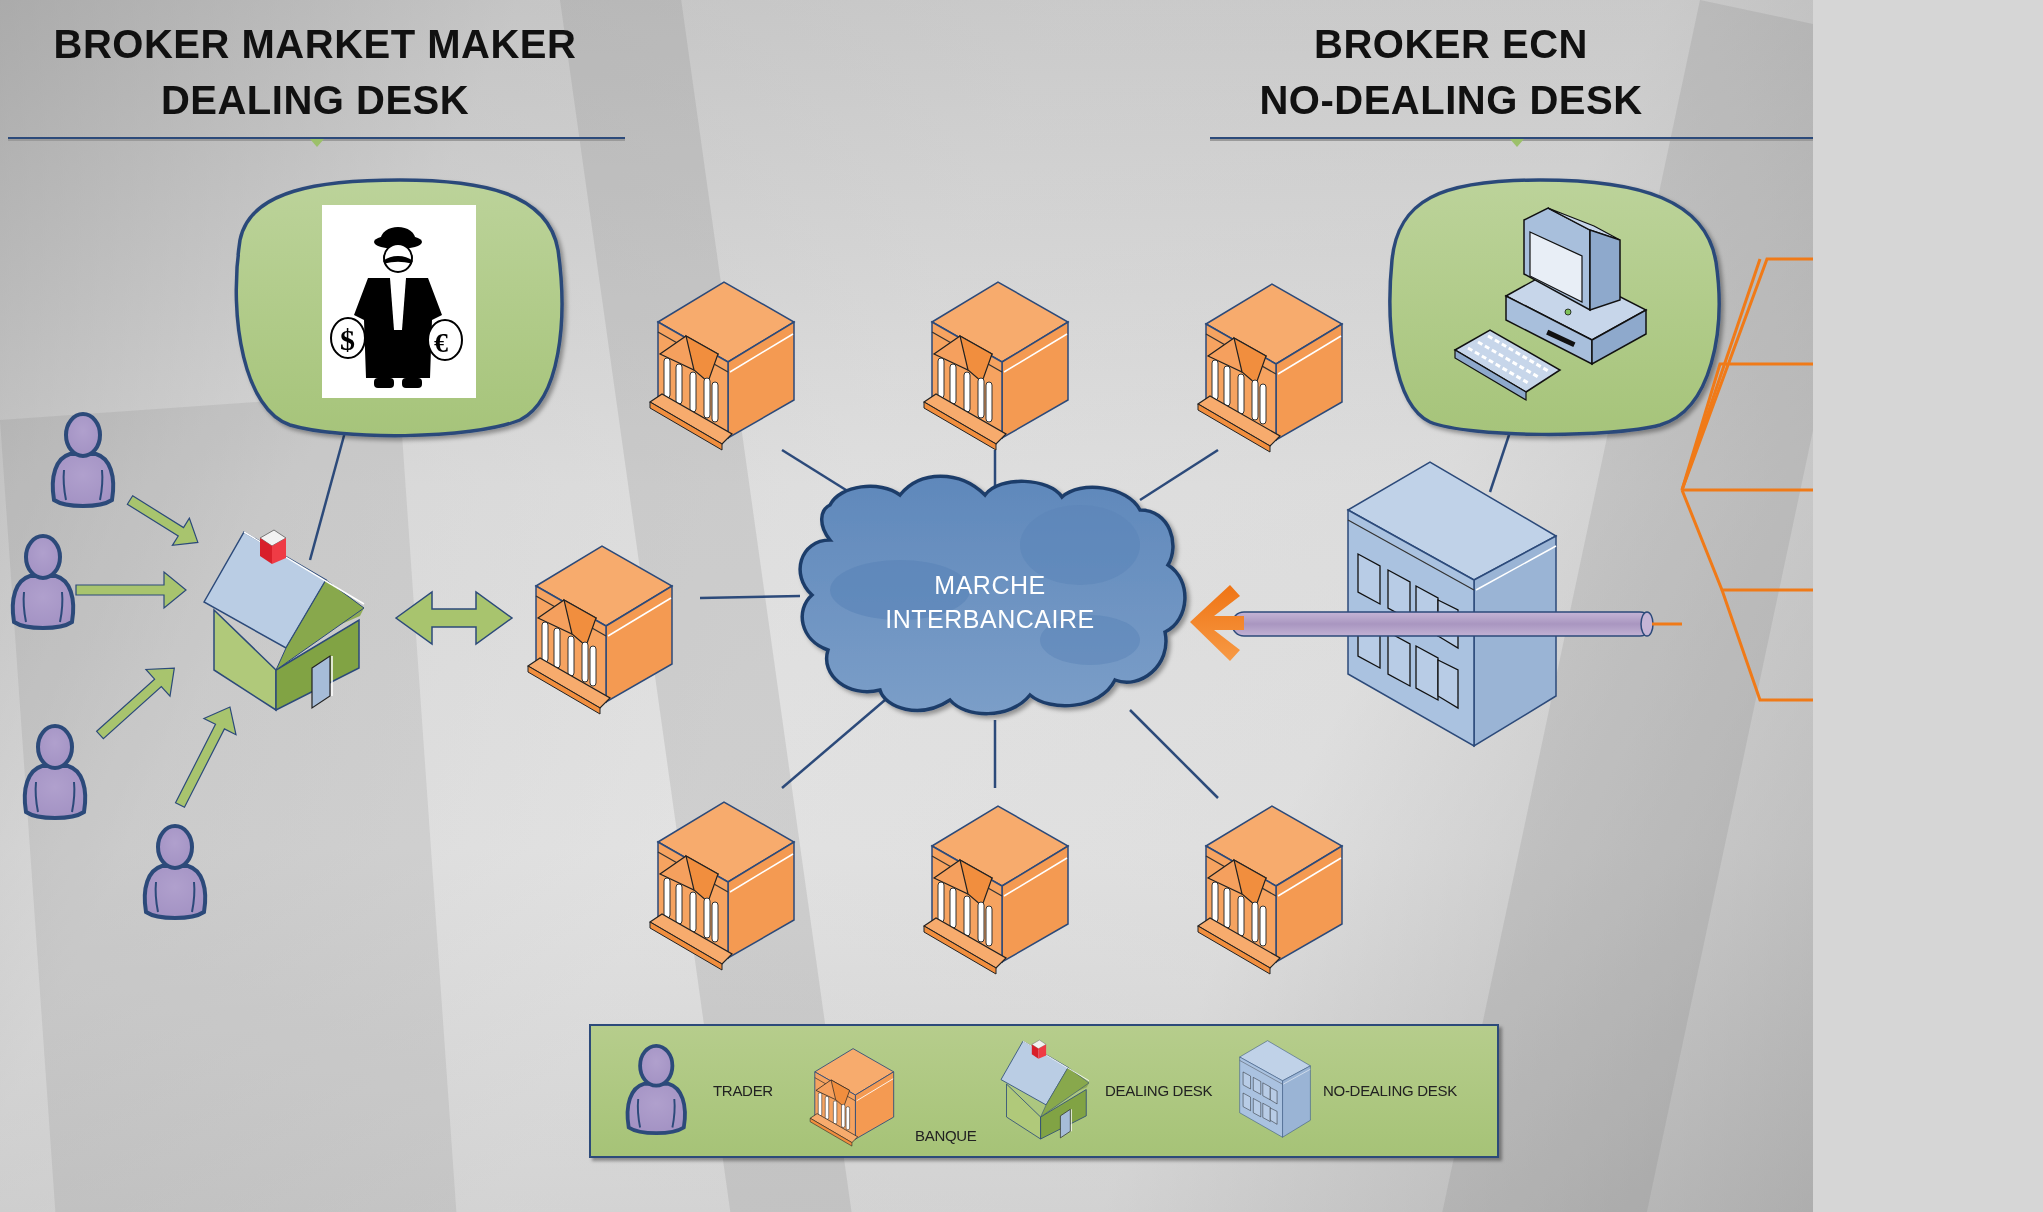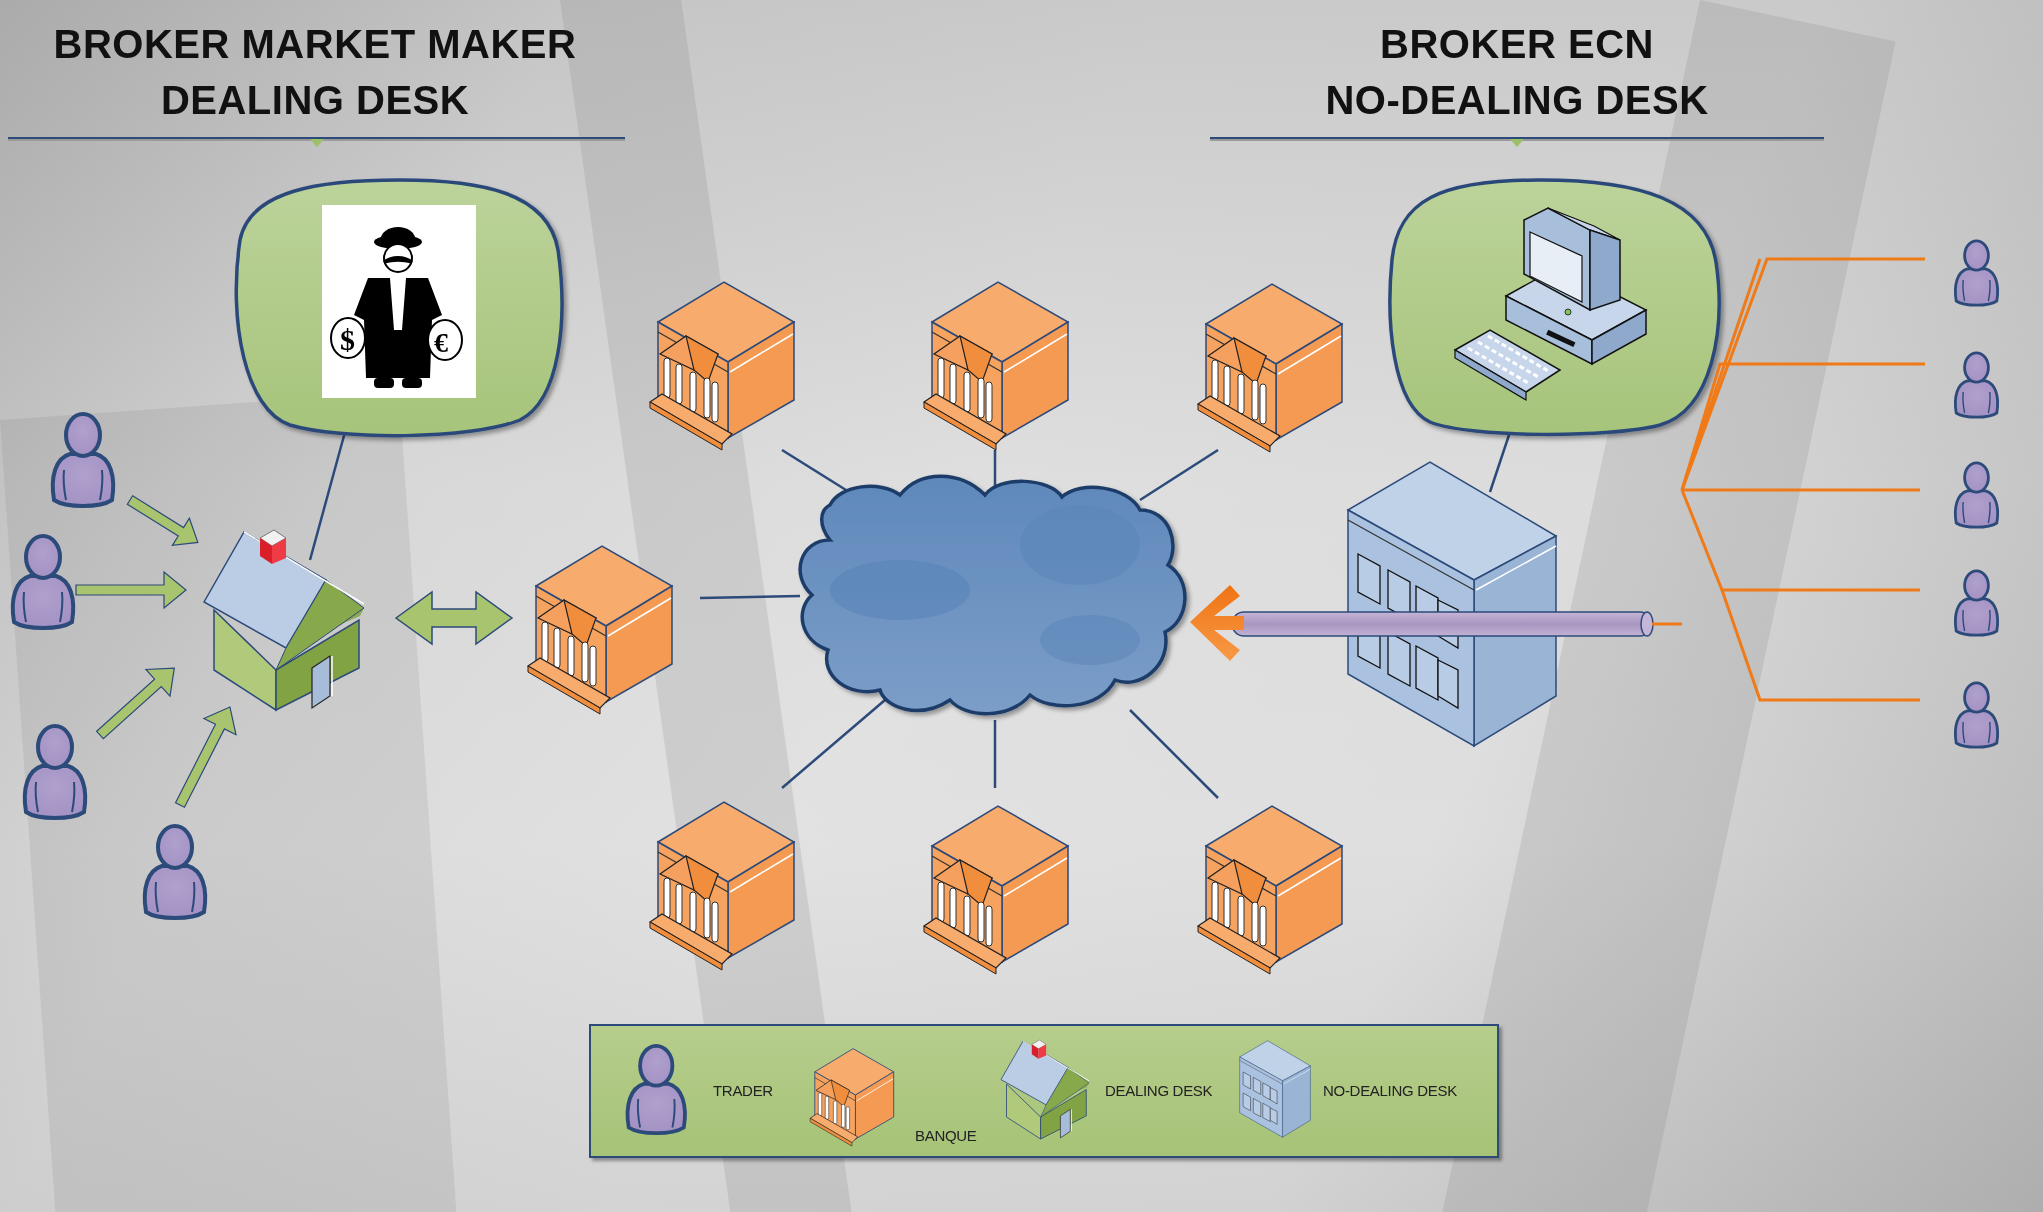--- a/index.html
+++ b/index.html
@@ -1,17 +1,17 @@
 <!DOCTYPE html>
 <html><head>
 <meta charset="utf-8">
 <style>
   html,body{margin:0;padding:0;}
   body{width:2043px;height:1212px;overflow:hidden;background:#d6d6d6;font-family:"Liberation Sans",sans-serif;}
-  #stage{position:relative;width:2043px;height:1212px;overflow:hidden;
+  #stage{position:relative;width:1813px;height:1212px;overflow:hidden;
     background:
       linear-gradient(115deg, rgba(150,150,150,0.55) 0%, rgba(200,200,200,0.3) 22%, rgba(225,225,225,0.2) 45%, rgba(215,215,215,0.3) 70%, rgba(140,140,140,0.5) 100%),
       linear-gradient(180deg,#c4c4c4 0%,#dedede 40%,#e2e2e2 70%,#d0d0d0 100%);}
   .bgstripe{position:absolute;background:rgba(120,120,120,0.18);transform-origin:0 0;}
   .title{position:absolute;text-align:center;font-family:"Liberation Sans",sans-serif;font-weight:bold;font-size:40px;line-height:56px;color:#111;letter-spacing:0.5px;}
   .title div{white-space:nowrap;}
   .rule{position:absolute;height:0;border-top:2px solid #2c4a7a;box-shadow:0 2px 0 #9a9a9a;}
   .rule .tri{position:absolute;left:50%;top:0;width:0;height:0;margin-left:-7px;border-left:7px solid transparent;border-right:7px solid transparent;border-top:8px solid #9cc06a;}
   svg{position:absolute;left:0;top:0;overflow:visible;}
   .cloud-label{position:absolute;color:#fff;font-family:"Liberation Sans",sans-serif;font-size:25px;text-align:center;line-height:34px;letter-spacing:0.5px;}
@@ -28,21 +28,21 @@
   <div class="bgstripe" style="left:0;top:420px;width:400px;height:900px;transform:rotate(-4deg);background:rgba(100,100,100,0.12);"></div>
 
   <div class="title" style="left:10px;top:16px;width:610px;">
     <div>BROKER MARKET MAKER</div>
     <div>DEALING DESK</div>
   </div>
   <div class="rule" style="left:8px;top:137px;width:617px;">
       <span class="tri"></span>
     </div>
 
-  <div class="title" style="left:1210px;top:16px;width:614px;">
+  <div class="title" style="left:1144px;top:16px;width:614px;">
     <div>BROKER ECN</div>
     <div>NO-DEALING DESK</div>
   </div>
   <div class="rule" style="left:1210px;top:137px;width:614px;">
       <span class="tri"></span>
     </div>
 
   <svg width="2043" height="1212" viewBox="0 0 2043 1212">
     <defs>
       <linearGradient id="gBubble" x1="0" y1="0" x2="0" y2="1">
@@ -282,20 +282,24 @@
         <use href="#trader" transform="translate(1952,460) scale(0.7)"></use>
       </g>
     <g>
         <use href="#trader" transform="translate(1952,568) scale(0.7)"></use>
       </g>
     <g>
         <use href="#trader" transform="translate(1952,680) scale(0.7)"></use>
       </g>
   </svg>
 
+  <div class="cloud-label" style="left:860px;top:568px;width:260px;">
+    <div>MARCHE</div>
+    <div>INTERBANCAIRE</div>
+  </div>
 
   <div class="legend">
     <svg width="906" height="130" viewBox="0 0 906 130">
       <g>
           <use href="#trader" transform="translate(32,16) scale(0.95)"></use>
         </g>
       <g>
           <use href="#bank" transform="translate(218,18) scale(0.58)"></use>
         </g>
       <g>

